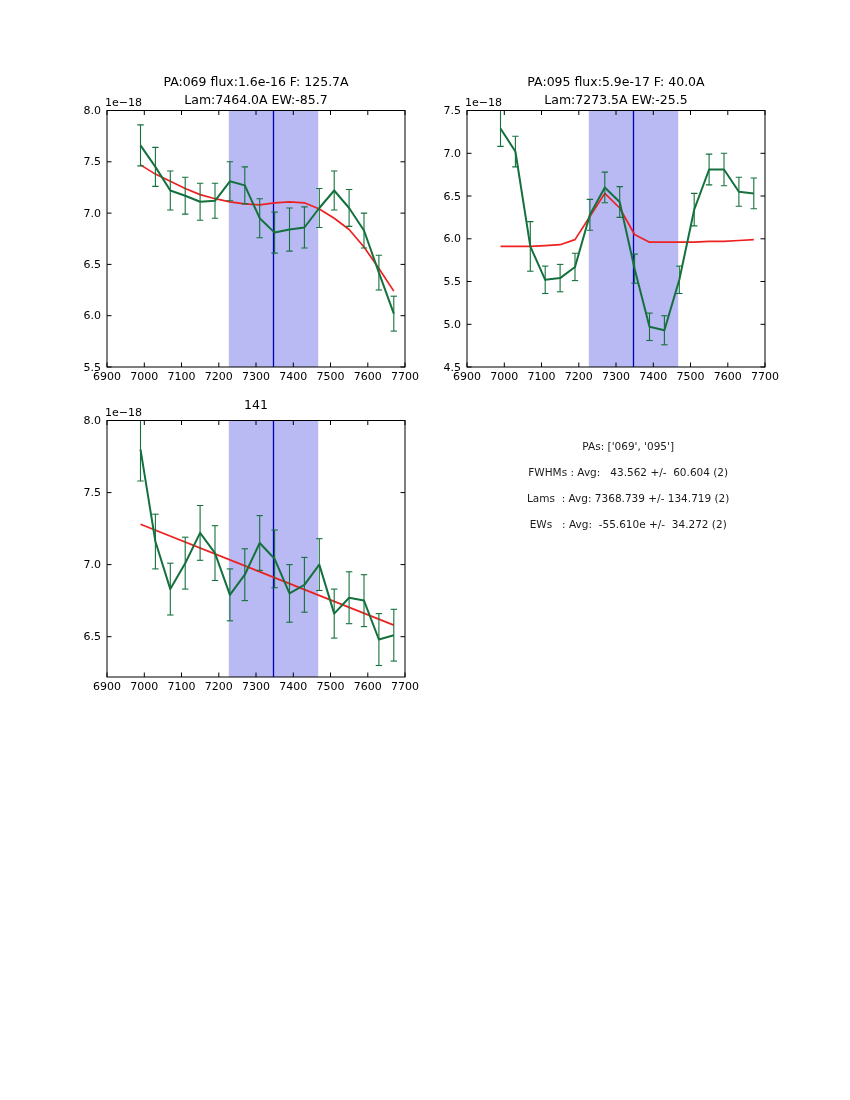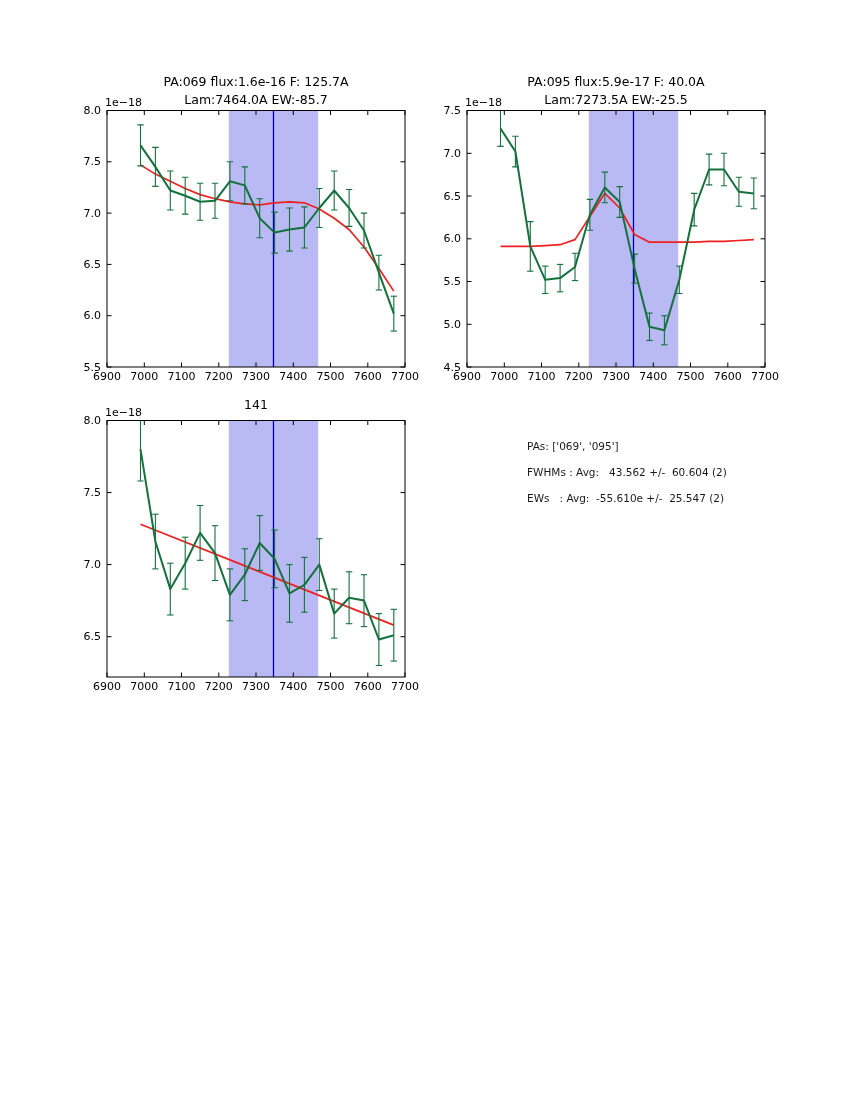--- a/index.html
+++ b/index.html
@@ -4,21 +4,21 @@
 <style>
   html,body{margin:0;padding:0;}
   body{
     width:850px;height:1100px;background:#ffffff;position:relative;
     overflow:hidden;font-family:"DejaVu Sans",sans-serif;
   }
   .chart{position:absolute;}
   #chart-0{left:60px;top:60px;width:370px;height:335px;}
   #chart-1{left:420px;top:60px;width:370px;height:335px;}
   #chart-2{left:60px;top:368px;width:370px;height:340px;}
-  .stats{position:absolute;left:527px;top:433px;color:#000;}
+  .stats{position:absolute;left:527px;top:433px;color:#000;text-align:center;}
   .stat-line{
     font-size:10.5px;line-height:26px;white-space:pre;
     font-family:"DejaVu Sans",sans-serif;color:#1a1a1a;
   }
   svg text{font-family:"DejaVu Sans",sans-serif;fill:#000;}
 </style>
 </head>
 <body>
 
 <div id="chart-0" class="chart"><svg width="370" height="335" viewBox="0 0 370 335">
@@ -374,14 +374,15 @@
       <text x="41" y="200.1" font-size="11" text-anchor="end">7.0</text>
       <text x="41" y="128.1" font-size="11" text-anchor="end">7.5</text>
       <text x="41" y="56.0" font-size="11" text-anchor="end">8.0</text>
       <text x="45" y="47.5" font-size="11">1e−18</text>
       <text x="196" y="41" font-size="12.5" text-anchor="middle">141</text>
     </svg></div>
 
 <div class="stats">
   <div class="stat-line">PAs: ['069', '095']</div>
   <div class="stat-line">FWHMs : Avg:   43.562 +/-  60.604 (2)</div>
-  <div class="stat-line">EWs   : Avg:  -55.610e +/-  25.547 (2)</div>
+  <div class="stat-line">Lams  : Avg: 7368.739 +/- 134.719 (2)</div>
+  <div class="stat-line">EWs   : Avg:  -55.610e +/-  34.272 (2)</div>
 </div>
 
 </body></html>

